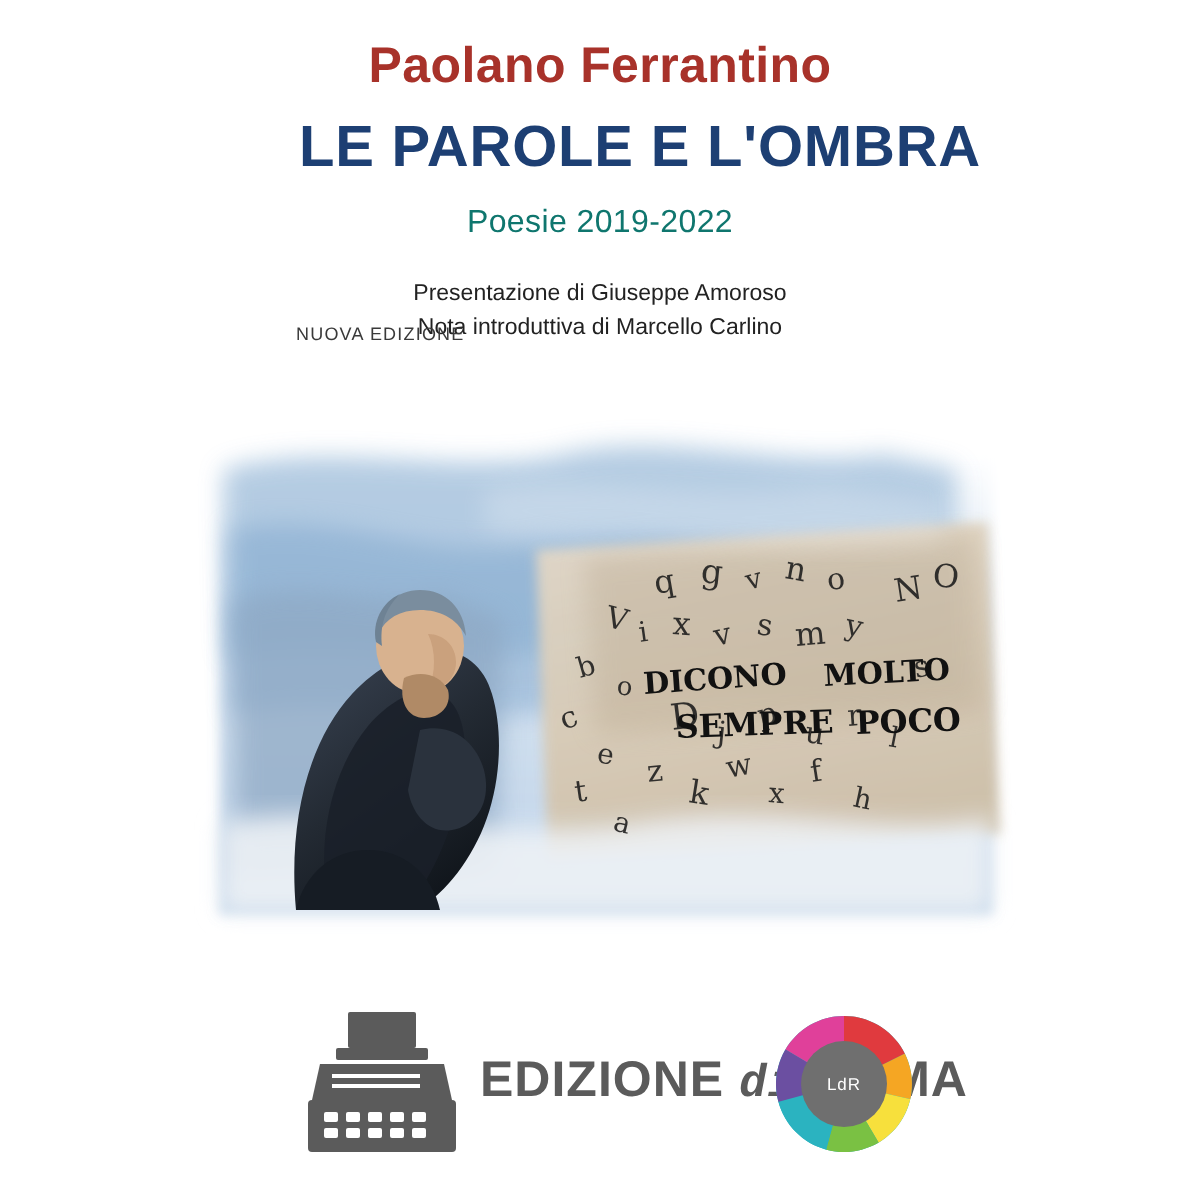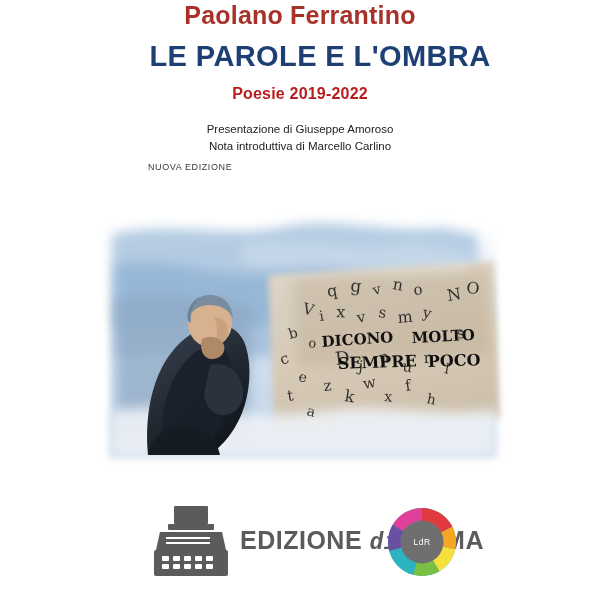--- a/index.html
+++ b/index.html
@@ -19,21 +19,21 @@
     height: 600px;
     background: #ffffff;
     box-sizing: border-box;
   }
 
   
   .text-block {
     position: absolute;
     left: 0;
     right: 0;
-    top: 0;
+    top: 18px;
     text-align: center;
   }
   .author {
     font-size: 25px;
     font-weight: bold;
     color: #a8322a;
     letter-spacing: 0.2px;
     line-height: 1.2;
     margin: 0 0 10px 0;
   }
@@ -41,22 +41,22 @@
     font-size: 29px;
     font-weight: bold;
     color: #1d3f73;
     letter-spacing: 0.4px;
     line-height: 1.15;
     margin: 0 0 12px 0;
     padding-left: 40px;
   }
   .subtitle {
     font-size: 16px;
-    font-weight: bold;
-    color: #b91c1c;
+    font-weight: normal;
+    color: #0f766e;
     letter-spacing: 0.2px;
     margin: 0 0 18px 0;
     text-align: center;
   }
   .credits {
     font-size: 11.5px;
     color: #222222;
     line-height: 1.45;
     margin: 0;
   }

